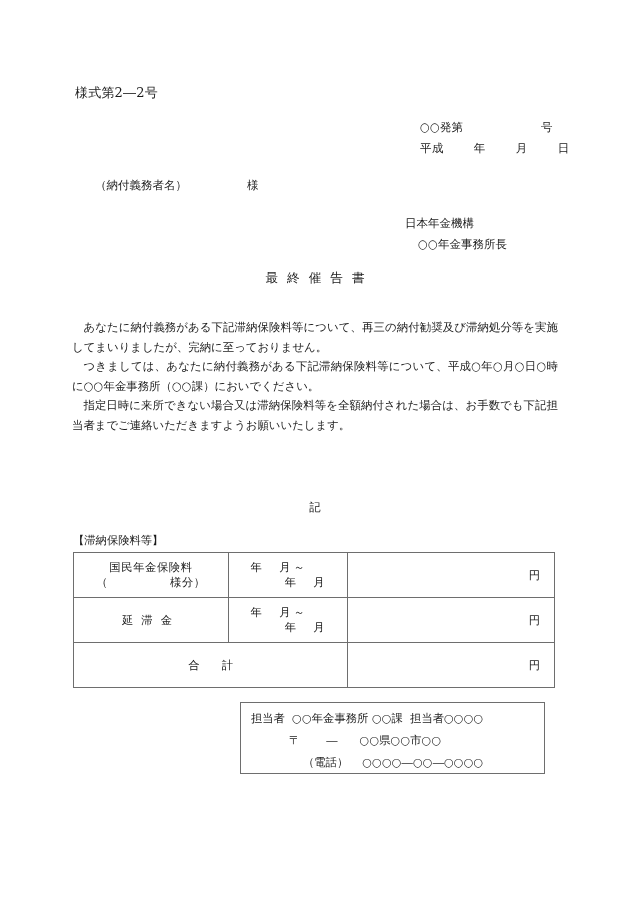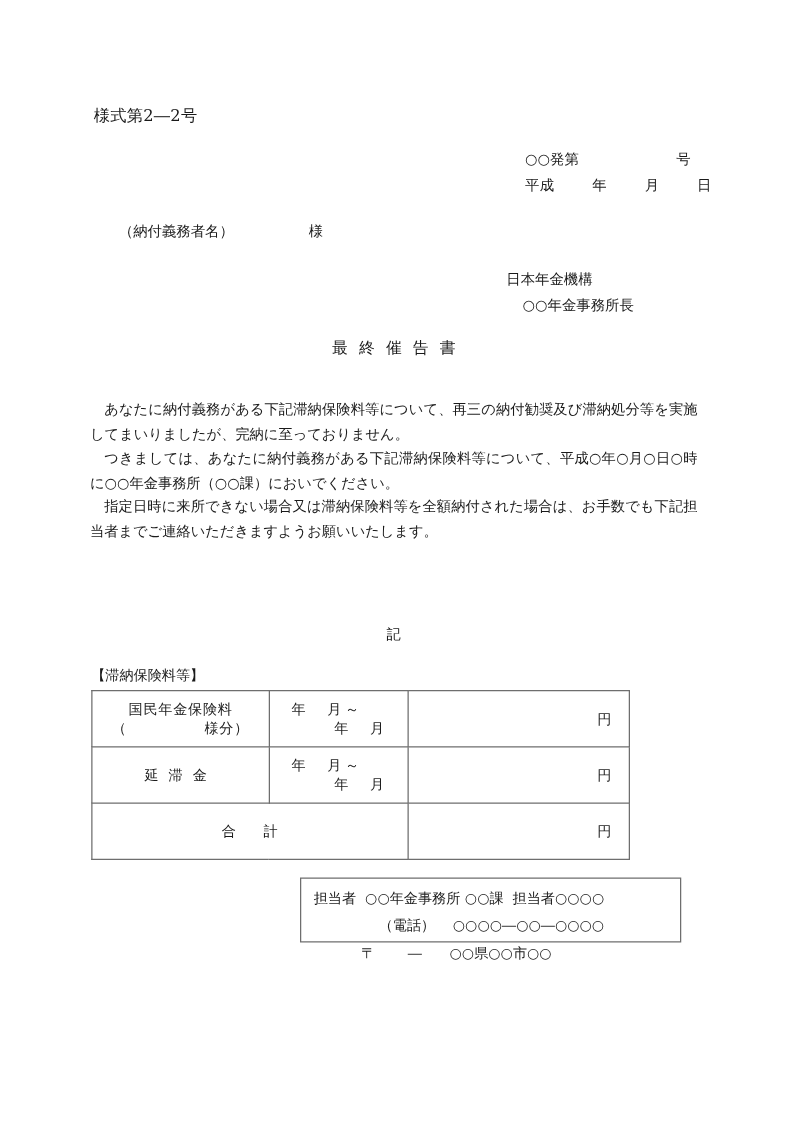--- a/index.html
+++ b/index.html
@@ -69,21 +69,21 @@
 
   
   .table-caption {
     left: 73px; top: 533px;
     font-size: 11.3px;
   }
   table.amounts {
     position: absolute;
     left: 73px;
     top: 552px;
-    width: 431px;
+    width: 482px;
     border-collapse: collapse;
     font-size: 11.3px;
   }
   table.amounts td {
     border: 1px solid #6e6e6e;
     padding: 0;
     vertical-align: middle;
     height: 44px;
   }
   .col-item  { width: 155px; text-align: center; }
@@ -101,21 +101,21 @@
   .total-label { text-align: center; letter-spacing: 22px; text-indent: 22px; }
 
   .yen { padding-right: 14px; }
 
   
   .contact-box {
     position: absolute;
     left: 240px;
     top: 702px;
     width: 305px;
-    height: 52px;
+    height: 72px;
     border: 1px solid #6e6e6e;
     box-sizing: border-box;
     font-size: 11.3px;
     line-height: 22px;
     padding-top: 5px;
   }
   .contact-line { white-space: nowrap; }
   .c1 { padding-left: 10px; }
   .c2 { padding-left: 48px; }
   .c3 { padding-left: 62px; }
@@ -190,21 +190,21 @@
           <span class="yen">円</span>
         </td>
       </tr>
     </tbody>
   </table>
 
   <div class="contact-box">
     <div class="contact-line c1">
       <span>担当者</span>&nbsp;&nbsp;<span>○○年金事務所</span>&nbsp;<span>○○課</span>&nbsp;&nbsp;<span>担当者○○○○</span>
     </div>
+    <div class="contact-line c2">
+      <span>〒</span><span class="zipgap"></span><span>―</span><span class="addrgap"></span><span>○○県○○市○○</span>
+    </div>
     <div class="contact-line c3">
       <span>（電話）</span><span class="telgap"></span><span>○○○○―○○―○○○○</span>
     </div>
-    <div class="contact-line c2">
-      <span>〒</span><span class="zipgap"></span><span>―</span><span class="addrgap"></span><span>○○県○○市○○</span>
-    </div>
   </div>
 
 </div>
 
 </body></html>

